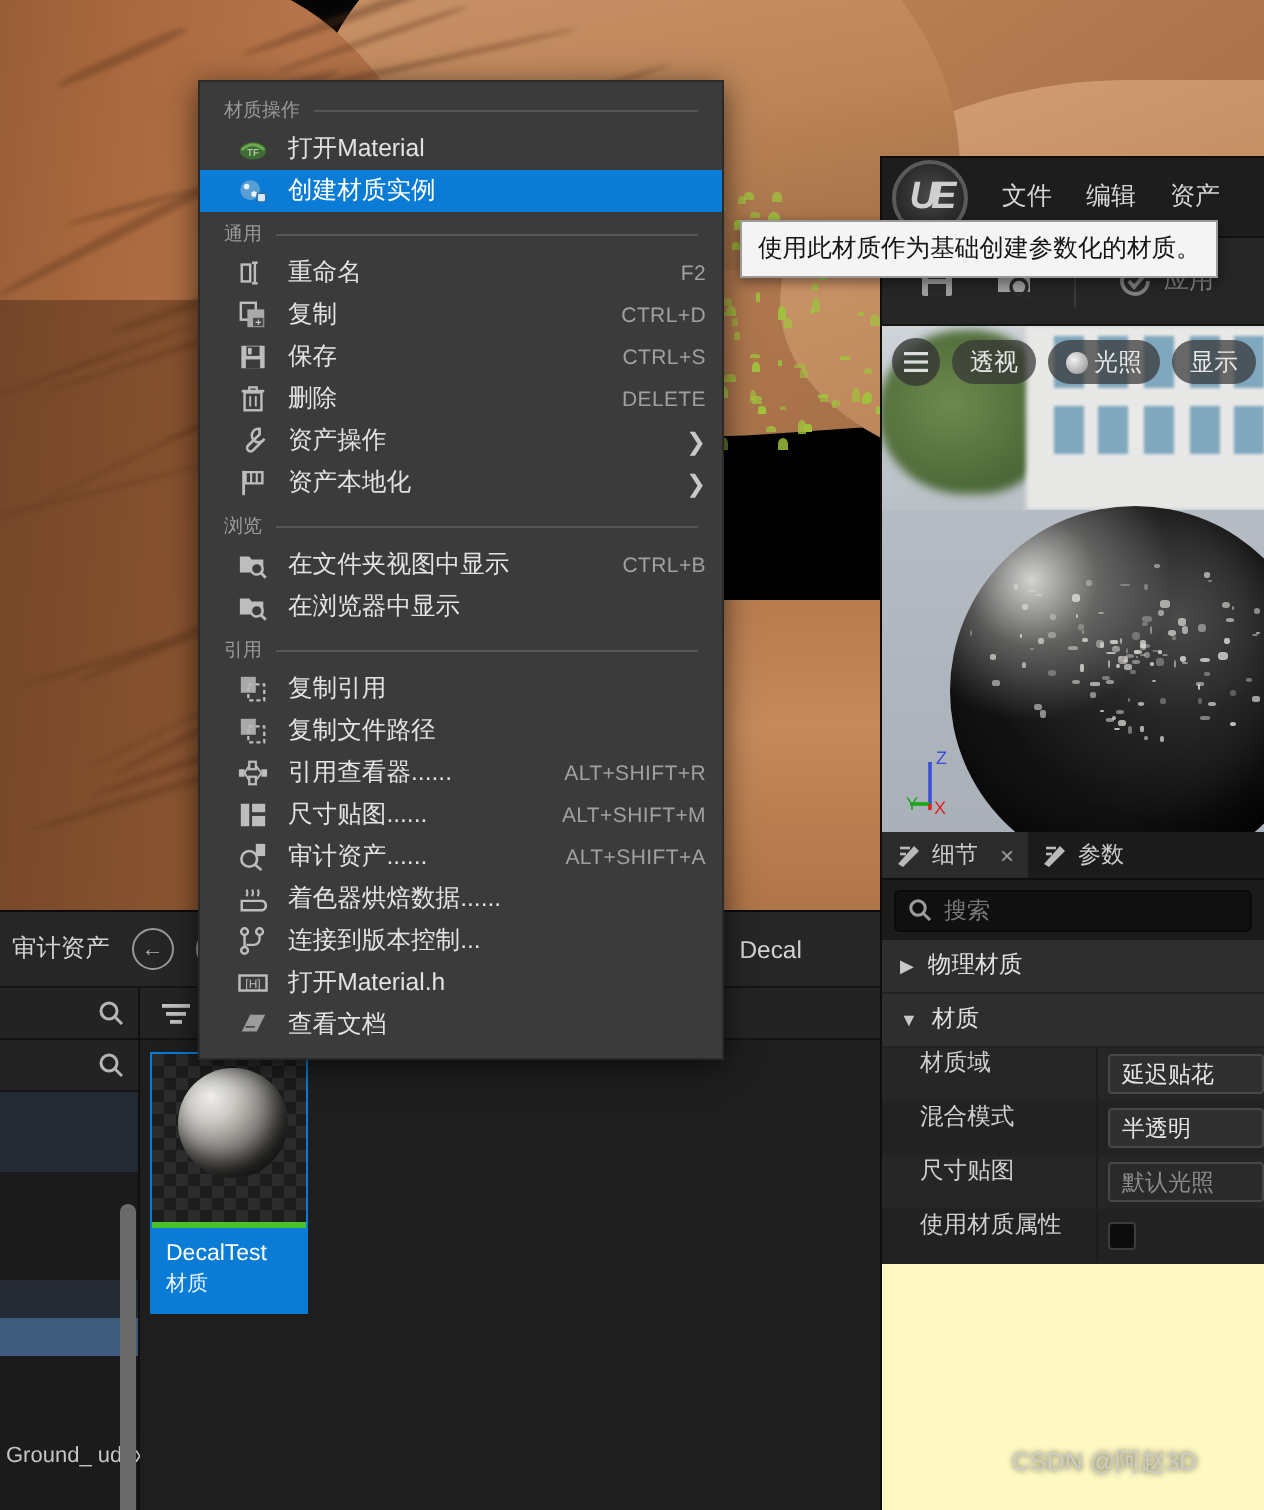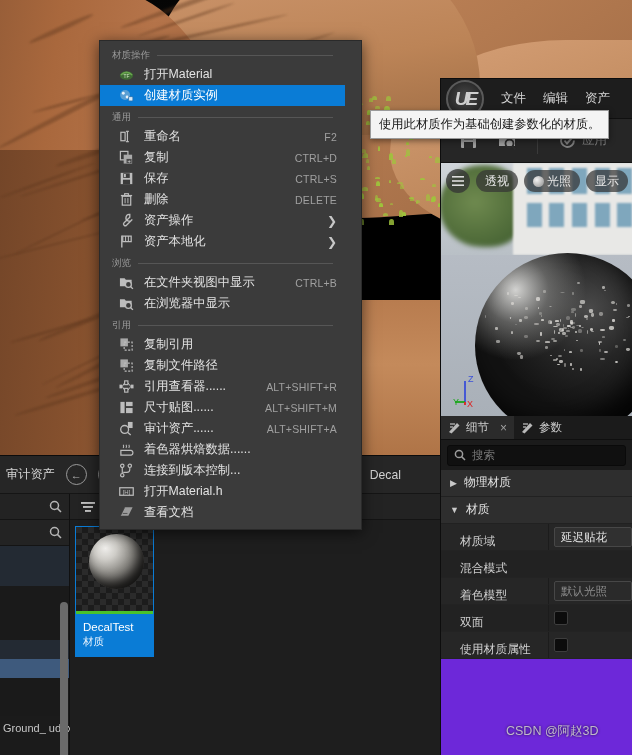--- a/index.html
+++ b/index.html
@@ -30,21 +30,21 @@
   .strata { position:absolute; background:rgba(90,52,28,.40); border-radius:50%; filter:blur(1.2px); }
   .sand-floor { position:absolute; left:0; top:300px; width:632px; height:160px;
       background:linear-gradient(180deg,#b87c4f 0%,#c48a5b 40%,#ae7346 100%); }
   .grass { position:absolute; background:#9fc43c; border-radius:50% 50% 0 0; }
   .rock { position:absolute; background:radial-gradient(ellipse at 35% 28%,#f2f1ee 0%,#d4d2cc 45%,#a9a6a0 100%);
           border-radius:52% 48% 45% 55% / 60% 58% 42% 40%; }
 
   
   #ctxmenu { position:absolute; left:99px; top:40px; width:263px;
              background:#3b3b3b; border:1px solid #2a2a2a; z-index:60;
-             box-shadow:0 3px 14px rgba(0,0,0,.6); padding:3px 16px 6px 0; }
+             box-shadow:0 3px 14px rgba(0,0,0,.6); padding:3px 0 6px 0; }
   .sec { display:flex; align-items:center; gap:7px; padding:5px 12px 2px 12px; }
   .sec-lbl { font-size:9.5px; color:#9a9a9a; white-space:nowrap; }
   .sec-line { flex:1; height:1px; background:#565656; }
   .mi { display:flex; align-items:center; height:21px; padding:0 8px 0 16px;
         font-size:12.3px; color:#e2e2e2; cursor:default; position:relative; }
   .mi.sel { background:#0a7cd6; color:#fff; }
   .mi .ico { width:20px; height:16px; display:flex; align-items:center;
              justify-content:center; margin-right:8px; flex:0 0 20px; }
   .mi .lbl { white-space:nowrap; }
   .mi .sk { margin-left:auto; font-size:10.5px; color:#a0a0a0; letter-spacing:.2px; padding-left:14px; }
@@ -52,21 +52,21 @@
   svg { display:block; }
 
   
   #tooltip { position:absolute; left:370px; top:110px; z-index:90;
              background:#f4f4f4; border:1px solid #9a9a9a; color:#141414;
              font-size:12.3px; padding:5px 8px; white-space:nowrap;
              box-shadow:0 2px 6px rgba(0,0,0,.45); }
 
   
   #editor { position:absolute; left:440px; top:78px; width:192px; height:677px;
-            background:#6d28d9; border-left:1px solid #0d0d0d; border-top:1px solid #0d0d0d;
+            background:#fef9c3; border-left:1px solid #0d0d0d; border-top:1px solid #0d0d0d;
             z-index:40; overflow:hidden; }
   #ed-menubar { height:40px; background:#1d1d1d; display:flex; align-items:center;
                 padding-left:5px; gap:17px; border-bottom:1px solid #101010; }
   .ue-logo { width:38px; height:38px; border-radius:50%;
              background:radial-gradient(circle at 50% 45%,#4a4a4a 0%,#2c2c2c 60%,#222 100%);
              border:2px solid #5a5a5a; display:flex; align-items:center; justify-content:center; flex:0 0 38px; }
   .ue-logo span { font-size:19px; color:#cfcfcf; font-weight:bold; font-style:italic; letter-spacing:-3px; }
   .mb-item { font-size:12.5px; color:#d6d6d6; white-space:nowrap; }
   #ed-toolbar { height:44px; background:#262626; display:flex; align-items:center;
                 padding-left:18px; gap:19px; border-bottom:1px solid #141414; }
@@ -103,21 +103,21 @@
 
   
   #ed-search { height:30px; background:#1b1b1b; display:flex; align-items:center; padding:0 6px; }
   .srch-box { flex:1; height:21px; background:#101010; border:1px solid #0a0a0a; border-radius:3px;
               display:flex; align-items:center; gap:6px; padding:0 6px; }
   .srch-ph { font-size:11.5px; color:#787878; }
 
   
   .grp { height:27px; display:flex; align-items:center; gap:7px; padding-left:9px;
          background:#2e2e2e; border-bottom:1px solid #212121; font-size:11.8px; color:#e0e0e0; }
-  .prow { height:27px; display:flex; align-items:flex-end; border-bottom:1px solid #232323; background:#262626; }
+  .prow { height:27px; display:flex; align-items:flex-start; border-bottom:1px solid #232323; background:#262626; }
   .prow:nth-child(even){ background:#222; }
   .pname { width:107px; padding-left:19px; font-size:11.8px; color:#cfcfcf; white-space:nowrap; }
   .pval { flex:1; display:flex; align-items:center; padding-left:5px; border-left:1px solid #1c1c1c; height:100%; }
   .combo { height:20px; min-width:78px; background:#303030; border:1px solid #474747; border-radius:2px;
            display:flex; align-items:center; padding:0 6px; font-size:11.5px; color:#e6e6e6; }
   .combo.dim { color:#8c8c8c; background:#2a2a2a; }
   .chk { width:14px; height:14px; background:#0c0c0c; border:1px solid #3d3d3d; border-radius:2px; }
   .chk.on { background:#101010; position:relative; }
   .chk.on:after { content:"✓"; position:absolute; left:1px; top:-3px; font-size:13px; color:#4aa3e8; }
 
@@ -712,31 +712,28 @@
         <span>材质</span>
       </div>
       <div class="prow">
         <span class="pname">材质域</span>
         <span class="pval">
           <span class="combo">延迟贴花</span>
         </span>
       </div>
       <div class="prow">
         <span class="pname">混合模式</span>
+        <span class="pval">
+          <span class="combo">半透明</span>
+        </span>
       </div>
       <div class="prow">
-        <span class="pname">着色模型</span>
+        <span class="pname">尺寸贴图</span>
         <span class="pval">
           <span class="combo dim">默认光照</span>
-        </span>
-      </div>
-      <div class="prow">
-        <span class="pname">双面</span>
-        <span class="pval">
-          <span class="chk"></span>
         </span>
       </div>
       <div class="prow">
         <span class="pname">使用材质属性</span>
         <span class="pval">
           <span class="chk"></span>
         </span>
       </div>
     </div>
 </div>

